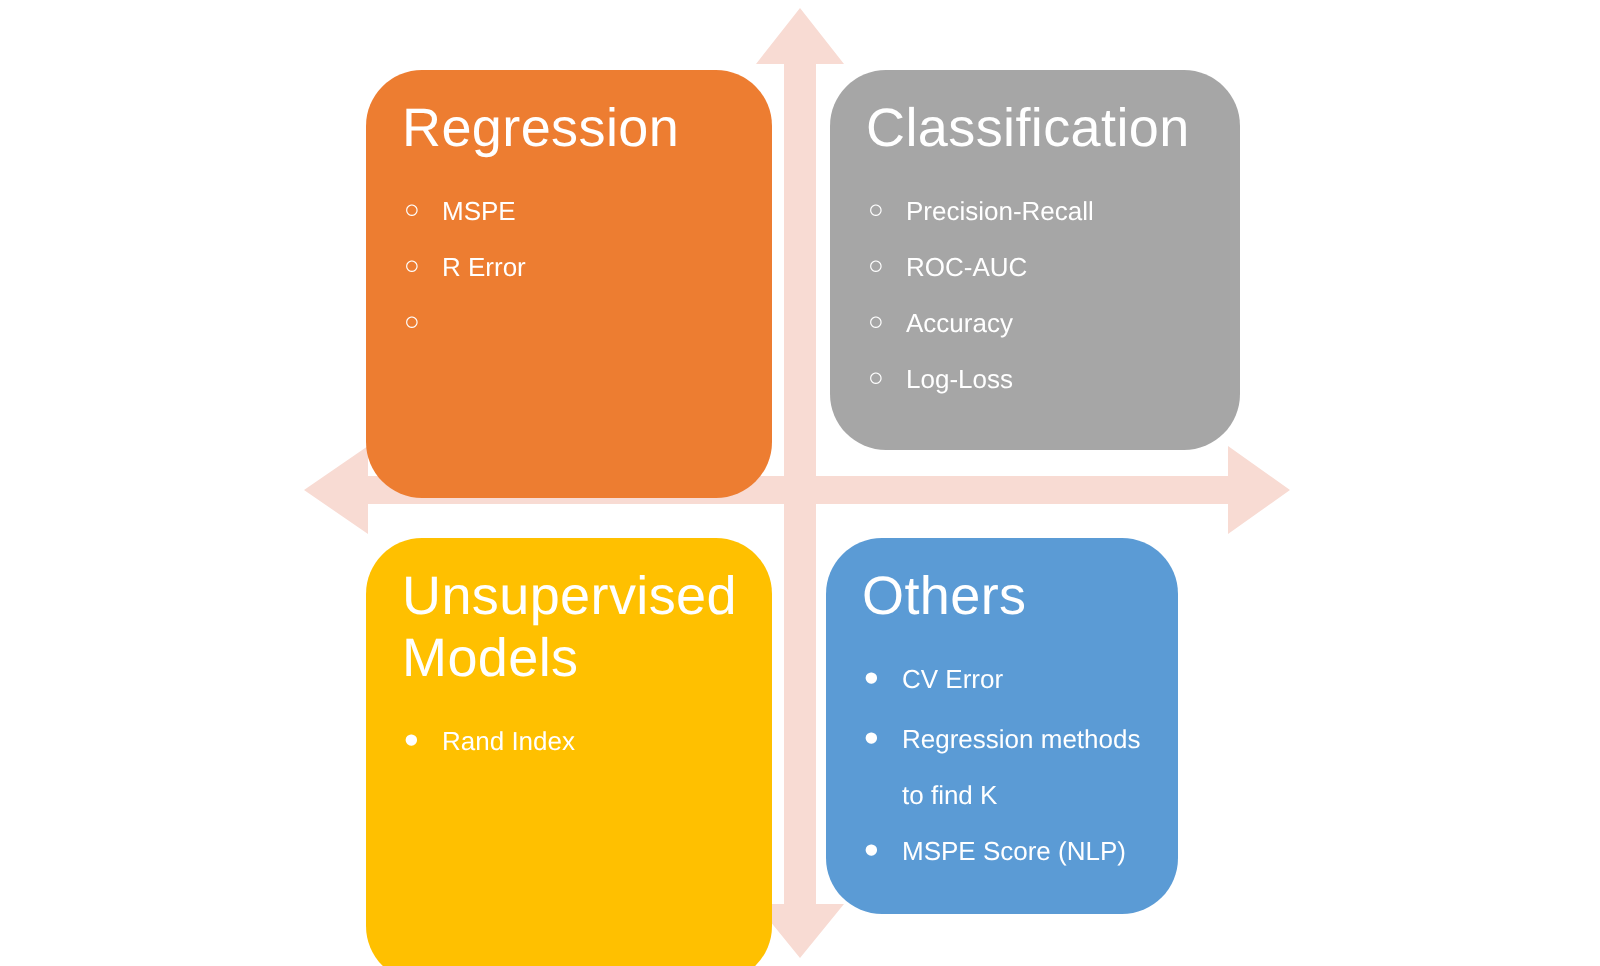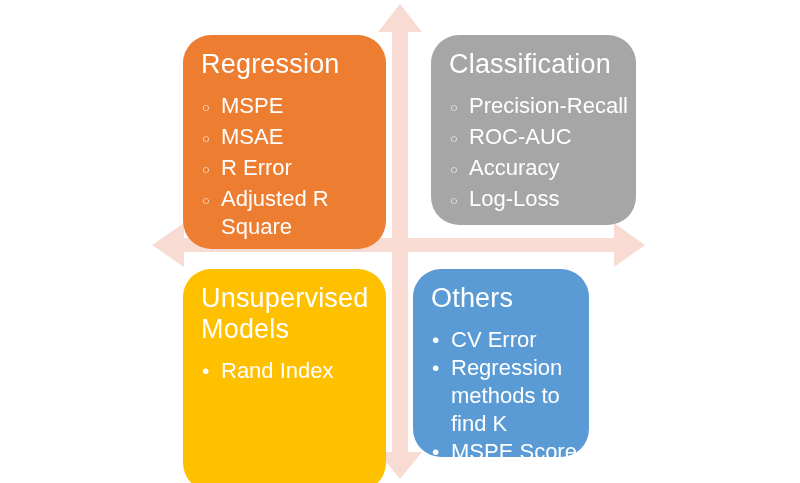--- a/index.html
+++ b/index.html
@@ -23,39 +23,39 @@
     height: 483px;
   }
   .quad {
     position: absolute;
     box-sizing: border-box;
     border-radius: 28px;
     color: #ffffff;
     padding: 10px 8px 10px 16px;
   }
   .q-tl { left: 183px; top: 35px;  width: 203px; height: 214px; }
-  .q-tr { left: 431px; top: 35px;  width: 205px; height: 190px; }
+  .q-tr { left: 415px; top: 35px;  width: 205px; height: 190px; }
   .q-bl { left: 183px; top: 269px; width: 203px; height: 222px; }
   .q-br { left: 413px; top: 269px; width: 176px; height: 188px; }
   .quad-title {
     font-size: 27px;
     line-height: 31px;
     font-weight: 400;
     margin: 4px 0 12px 2px;
     letter-spacing: 0.2px;
   }
   .items {
     list-style: none;
     margin: 0;
     padding: 0;
   }
   .items li {
     display: flex;
     align-items: flex-start;
-    font-size: 22px;
+    font-size: 13px;
     line-height: 28px;
   }
   .item-text {
     flex: 1 1 auto;
     min-width: 0;
   }
   .bullet {
     flex: 0 0 22px;
     width: 22px;
     text-align: left;
@@ -87,29 +87,24 @@
 
   <div class="quad q-tl" style="background-color: rgb(237, 125, 49);">
     <div class="quad-title">Regression</div>
     <ul class="items">
       <li>
         <span class="bullet circle"></span>
         <span class="item-text">MSPE</span>
       </li>
       <li>
         <span class="bullet circle"></span>
-        <span class="item-text">MSAE</span>
-      </li>
-      <li>
-        <span class="bullet circle"></span>
         <span class="item-text">R Error</span>
       </li>
       <li>
         <span class="bullet circle"></span>
-        <span class="item-text">Adjusted R Square</span>
       </li>
     </ul>
   </div>
 
   <div class="quad q-tr" style="background-color: rgb(166, 166, 166);">
     <div class="quad-title">Classification</div>
     <ul class="items">
       <li>
         <span class="bullet circle"></span>
         <span class="item-text">Precision-Recall</span>

